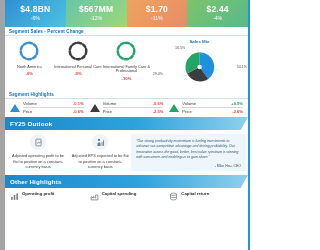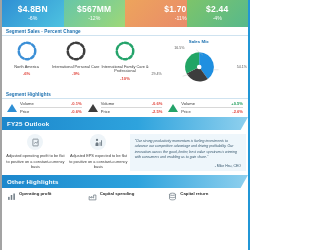--- a/index.html
+++ b/index.html
@@ -6,21 +6,21 @@
   html, body {
     width: 250px; height: 250px;
     overflow: hidden;
     background: #ffffff;
     font-family: "Liberation Sans", sans-serif;
   }
   #page {
     position: relative;
     width: 250px; height: 250px;
     background: #ffffff;
-    border-left: 2px solid #a3a3a3;
+    border-left: 5px solid #a3a3a3;
     border-right: 2px solid #2196d6;
   }
 
   
   .kpi-row { display: flex; width: 100%; height: 27px; }
   .kpi {
     flex: 1; display: flex; flex-direction: column;
     align-items: center; justify-content: center;
     color: #ffffff; line-height: 1.05;
   }
@@ -109,21 +109,21 @@
 
   <div class="kpi-row">
     <div class="kpi" style="background: linear-gradient(135deg, rgb(47, 143, 212) 0%, rgb(78, 195, 224) 100%);">
       <div class="val">$4.8BN</div>
       <div class="chg">-6%</div>
     </div>
     <div class="kpi" style="background: linear-gradient(135deg, rgb(102, 198, 168) 0%, rgb(158, 216, 119) 100%); align-items: center;">
       <div class="val">$567MM</div>
       <div class="chg">-12%</div>
     </div>
-    <div class="kpi" style="background: linear-gradient(135deg, rgb(237, 164, 92) 0%, rgb(233, 139, 106) 100%); align-items: flex-end;">
+    <div class="kpi" style="background: linear-gradient(135deg, rgb(237, 164, 92) 0%, rgb(233, 139, 106) 100%);">
       <div class="val">$1.70</div>
       <div class="chg">-11%</div>
     </div>
     <div class="kpi" style="background: linear-gradient(135deg, rgb(125, 196, 106) 0%, rgb(87, 185, 140) 100%);">
       <div class="val">$2.44</div>
       <div class="chg">-4%</div>
     </div>
   </div>
 
   <div class="sec-title under">Segment Sales - Percent Change</div>

